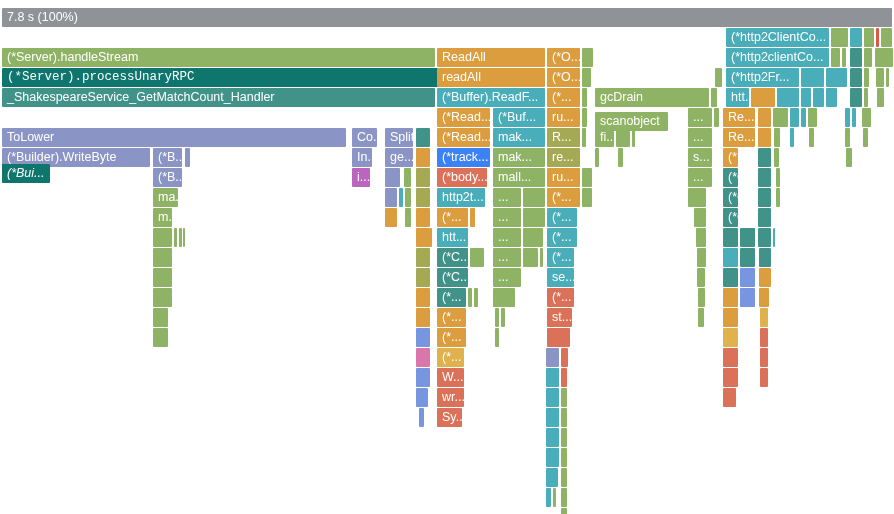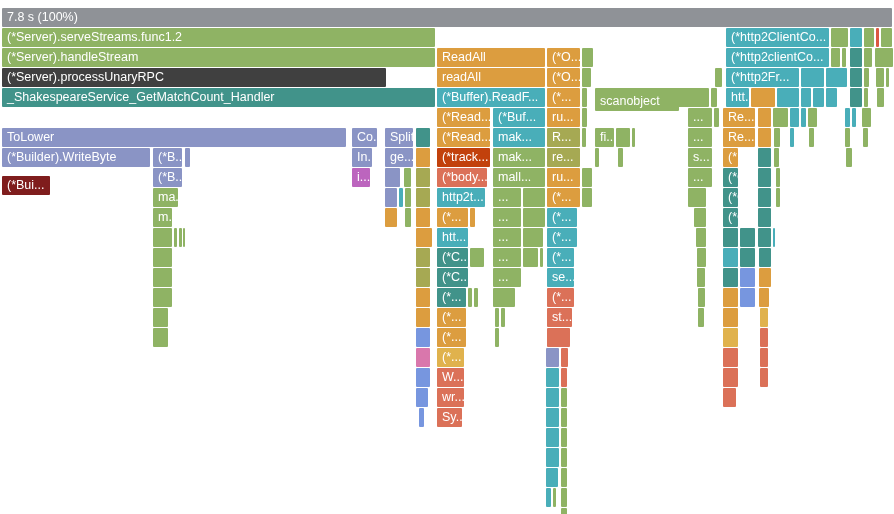--- a/index.html
+++ b/index.html
@@ -24,38 +24,37 @@
     cursor: pointer;
     border-radius: 1px;
   }
   .frame.no-pad { padding-left: 0; }
 </style>
 </head>
 <body>
 
 <div id="stage">
     <div class="frame" style="left: 2px; top: 8px; width: 890px; height: 19px; background: rgb(143, 146, 151);">7.8 s (100%)</div>
-    <div class="frame" style="left: 2px; top: 28px; width: 433px; height: 19px; background: rgb(143, 179, 100);">(*Server).serveStreams.func1.2</div>
     <div class="frame" style="left: 726px; top: 28px; width: 103px; height: 19px; background: rgb(73, 174, 185);">(*http2ClientCo...</div>
     <div class="frame" style="left: 831px; top: 28px; width: 17px; height: 19px; background: rgb(143, 179, 100);"></div>
     <div class="frame no-pad" style="left: 850px; top: 28px; width: 12px; height: 19px; background: rgb(73, 174, 185);"></div>
     <div class="frame no-pad" style="left: 864px; top: 28px; width: 10px; height: 19px; background: rgb(143, 179, 100);"></div>
     <div class="frame no-pad" style="left: 876px; top: 28px; width: 3px; height: 19px; background: rgb(219, 88, 66);"></div>
     <div class="frame no-pad" style="left: 881px; top: 28px; width: 11px; height: 19px; background: rgb(143, 179, 100);"></div>
     <div class="frame" style="left: 2px; top: 48px; width: 433px; height: 19px; background: rgb(143, 179, 100);">(*Server).handleStream</div>
     <div class="frame" style="left: 437px; top: 48px; width: 108px; height: 19px; background: rgb(220, 157, 63);">ReadAll</div>
     <div class="frame" style="left: 547px; top: 48px; width: 33px; height: 19px; background: rgb(220, 157, 63);">(*O...</div>
     <div class="frame no-pad" style="left: 582px; top: 48px; width: 11px; height: 19px; background: rgb(143, 179, 100);"></div>
     <div class="frame" style="left: 726px; top: 48px; width: 103px; height: 19px; background: rgb(73, 174, 185);">(*http2clientCo...</div>
     <div class="frame no-pad" style="left: 831px; top: 48px; width: 9px; height: 19px; background: rgb(143, 179, 100);"></div>
     <div class="frame no-pad" style="left: 842px; top: 48px; width: 4px; height: 19px; background: rgb(143, 179, 100);"></div>
     <div class="frame no-pad" style="left: 850px; top: 48px; width: 12px; height: 19px; background: rgb(65, 147, 138);"></div>
     <div class="frame no-pad" style="left: 864px; top: 48px; width: 8px; height: 19px; background: rgb(143, 179, 100);"></div>
     <div class="frame" style="left: 875px; top: 48px; width: 18px; height: 19px; background: rgb(143, 179, 100);"></div>
-    <div class="frame" style="left: 2px; top: 68px; width: 384px; height: 19px; background: #404040;">(*Server).processUnaryRPC</div>
+    <div class="frame" style="left: 2px; top: 68px; width: 479px; height: 19px; background: #0f766e; font-family: Liberation Mono, monospace;">(*Server).processUnaryRPC</div>
     <div class="frame" style="left: 437px; top: 68px; width: 108px; height: 19px; background: rgb(220, 157, 63);">readAll</div>
     <div class="frame" style="left: 547px; top: 68px; width: 33px; height: 19px; background: rgb(220, 157, 63);">(*O...</div>
     <div class="frame no-pad" style="left: 582px; top: 68px; width: 9px; height: 19px; background: rgb(143, 179, 100);"></div>
     <div class="frame no-pad" style="left: 715px; top: 68px; width: 7px; height: 19px; background: rgb(143, 179, 100);"></div>
     <div class="frame" style="left: 726px; top: 68px; width: 73px; height: 19px; background: rgb(73, 174, 185);">(*http2Fr...</div>
     <div class="frame" style="left: 801px; top: 68px; width: 23px; height: 19px; background: rgb(73, 174, 185);"></div>
     <div class="frame" style="left: 826px; top: 68px; width: 21px; height: 19px; background: rgb(73, 174, 185);"></div>
     <div class="frame no-pad" style="left: 850px; top: 68px; width: 12px; height: 19px; background: rgb(65, 147, 138);"></div>
     <div class="frame no-pad" style="left: 864px; top: 68px; width: 5px; height: 19px; background: rgb(143, 179, 100);"></div>
     <div class="frame no-pad" style="left: 876px; top: 68px; width: 8px; height: 19px; background: rgb(143, 179, 100);"></div>
@@ -72,21 +71,21 @@
     <div class="frame no-pad" style="left: 801px; top: 88px; width: 10px; height: 19px; background: rgb(73, 174, 185);"></div>
     <div class="frame no-pad" style="left: 813px; top: 88px; width: 11px; height: 19px; background: rgb(73, 174, 185);"></div>
     <div class="frame no-pad" style="left: 826px; top: 88px; width: 11px; height: 19px; background: rgb(73, 174, 185);"></div>
     <div class="frame no-pad" style="left: 850px; top: 88px; width: 12px; height: 19px; background: rgb(65, 147, 138);"></div>
     <div class="frame no-pad" style="left: 864px; top: 88px; width: 4px; height: 19px; background: rgb(143, 179, 100);"></div>
     <div class="frame no-pad" style="left: 877px; top: 88px; width: 7px; height: 19px; background: rgb(143, 179, 100);"></div>
     <div class="frame" style="left: 437px; top: 108px; width: 53px; height: 19px; background: rgb(220, 157, 63);">(*Read...</div>
     <div class="frame" style="left: 493px; top: 108px; width: 52px; height: 19px; background: rgb(73, 174, 185);">(*Buf...</div>
     <div class="frame" style="left: 547px; top: 108px; width: 33px; height: 19px; background: rgb(220, 157, 63);">ru...</div>
     <div class="frame no-pad" style="left: 582px; top: 108px; width: 5px; height: 19px; background: rgb(143, 179, 100);"></div>
-    <div class="frame" style="left: 595px; top: 92px; width: 84px; height: 19px; background: rgb(143, 179, 100);">scanobject</div>
+    <div class="frame" style="left: 595px; top: 112px; width: 73px; height: 19px; background: rgb(143, 179, 100);">scanobject</div>
     <div class="frame" style="left: 688px; top: 108px; width: 24px; height: 19px; background: rgb(143, 179, 100);">...</div>
     <div class="frame no-pad" style="left: 714px; top: 108px; width: 5px; height: 19px; background: rgb(143, 179, 100);"></div>
     <div class="frame" style="left: 723px; top: 108px; width: 32px; height: 19px; background: rgb(220, 157, 63);">Re...</div>
     <div class="frame no-pad" style="left: 758px; top: 108px; width: 13px; height: 19px; background: rgb(220, 157, 63);"></div>
     <div class="frame" style="left: 773px; top: 108px; width: 15px; height: 19px; background: rgb(143, 179, 100);"></div>
     <div class="frame no-pad" style="left: 790px; top: 108px; width: 9px; height: 19px; background: rgb(73, 174, 185);"></div>
     <div class="frame no-pad" style="left: 801px; top: 108px; width: 5px; height: 19px; background: rgb(73, 174, 185);"></div>
     <div class="frame no-pad" style="left: 808px; top: 108px; width: 9px; height: 19px; background: rgb(143, 179, 100);"></div>
     <div class="frame no-pad" style="left: 845px; top: 108px; width: 5px; height: 19px; background: rgb(73, 174, 185);"></div>
     <div class="frame no-pad" style="left: 852px; top: 108px; width: 4px; height: 19px; background: rgb(73, 174, 185);"></div>
@@ -109,31 +108,31 @@
     <div class="frame no-pad" style="left: 790px; top: 128px; width: 4px; height: 19px; background: rgb(73, 174, 185);"></div>
     <div class="frame no-pad" style="left: 809px; top: 128px; width: 5px; height: 19px; background: rgb(143, 179, 100);"></div>
     <div class="frame no-pad" style="left: 845px; top: 128px; width: 5px; height: 19px; background: rgb(143, 179, 100);"></div>
     <div class="frame no-pad" style="left: 863px; top: 128px; width: 5px; height: 19px; background: rgb(143, 179, 100);"></div>
     <div class="frame" style="left: 2px; top: 148px; width: 148px; height: 19px; background: rgb(138, 148, 197);">(*Builder).WriteByte</div>
     <div class="frame" style="left: 153px; top: 148px; width: 29px; height: 19px; background: rgb(138, 148, 197);">(*B...</div>
     <div class="frame no-pad" style="left: 185px; top: 148px; width: 5px; height: 19px; background: rgb(138, 148, 197);"></div>
     <div class="frame" style="left: 352px; top: 148px; width: 20px; height: 19px; background: rgb(138, 148, 197);">In...</div>
     <div class="frame" style="left: 385px; top: 148px; width: 28px; height: 19px; background: rgb(138, 148, 197);">ge...</div>
     <div class="frame" style="left: 416px; top: 148px; width: 14px; height: 19px; background: rgb(220, 157, 63);"></div>
-    <div class="frame" style="left: 437px; top: 148px; width: 53px; height: 19px; background: #c2410c;">(*track...</div>
+    <div class="frame" style="left: 437px; top: 148px; width: 53px; height: 19px; background: #3b82f6;">(*track...</div>
     <div class="frame" style="left: 493px; top: 148px; width: 52px; height: 19px; background: rgb(143, 179, 100);">mak...</div>
     <div class="frame" style="left: 547px; top: 148px; width: 33px; height: 19px; background: rgb(166, 169, 83);">re...</div>
     <div class="frame no-pad" style="left: 595px; top: 148px; width: 4px; height: 19px; background: rgb(143, 179, 100);"></div>
     <div class="frame no-pad" style="left: 618px; top: 148px; width: 5px; height: 19px; background: rgb(143, 179, 100);"></div>
     <div class="frame" style="left: 688px; top: 148px; width: 24px; height: 19px; background: rgb(143, 179, 100);">s...</div>
     <div class="frame" style="left: 723px; top: 148px; width: 15px; height: 19px; background: rgb(220, 157, 63);">(*R...</div>
     <div class="frame no-pad" style="left: 758px; top: 148px; width: 13px; height: 19px; background: rgb(65, 147, 138);"></div>
     <div class="frame no-pad" style="left: 774px; top: 148px; width: 5px; height: 19px; background: rgb(143, 179, 100);"></div>
     <div class="frame no-pad" style="left: 846px; top: 148px; width: 6px; height: 19px; background: rgb(143, 179, 100);"></div>
-    <div class="frame" style="left: 2px; top: 176px; width: 48px; height: 19px; background: #7f1d1d;">(*Bui...</div>
+    <div class="frame" style="left: 2px; top: 164px; width: 48px; height: 19px; background: #0f766e; font-style: italic;">(*Bui...</div>
     <div class="frame" style="left: 153px; top: 168px; width: 29px; height: 19px; background: rgb(138, 148, 197);">(*B...</div>
     <div class="frame" style="left: 352px; top: 168px; width: 18px; height: 19px; background: rgb(188, 101, 190);">i...</div>
     <div class="frame" style="left: 385px; top: 168px; width: 15px; height: 19px; background: rgb(138, 148, 197);"></div>
     <div class="frame no-pad" style="left: 404px; top: 168px; width: 7px; height: 19px; background: rgb(143, 179, 100);"></div>
     <div class="frame" style="left: 416px; top: 168px; width: 14px; height: 19px; background: rgb(166, 169, 83);"></div>
     <div class="frame" style="left: 437px; top: 168px; width: 50px; height: 19px; background: rgb(219, 113, 88);">(*body...</div>
     <div class="frame" style="left: 493px; top: 168px; width: 52px; height: 19px; background: rgb(143, 179, 100);">mall...</div>
     <div class="frame" style="left: 547px; top: 168px; width: 33px; height: 19px; background: rgb(220, 157, 63);">ru...</div>
     <div class="frame no-pad" style="left: 582px; top: 168px; width: 10px; height: 19px; background: rgb(143, 179, 100);"></div>
     <div class="frame" style="left: 688px; top: 168px; width: 24px; height: 19px; background: rgb(143, 179, 100);">...</div>

